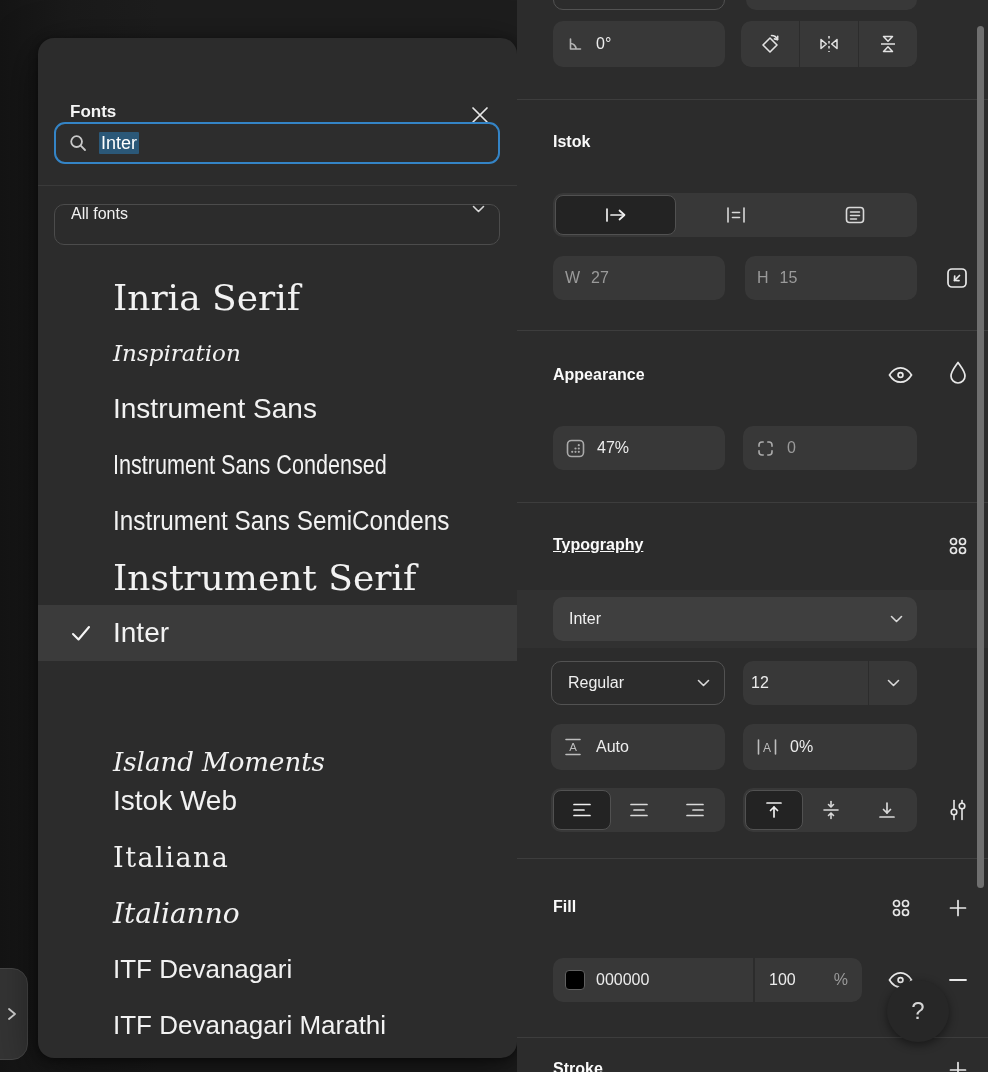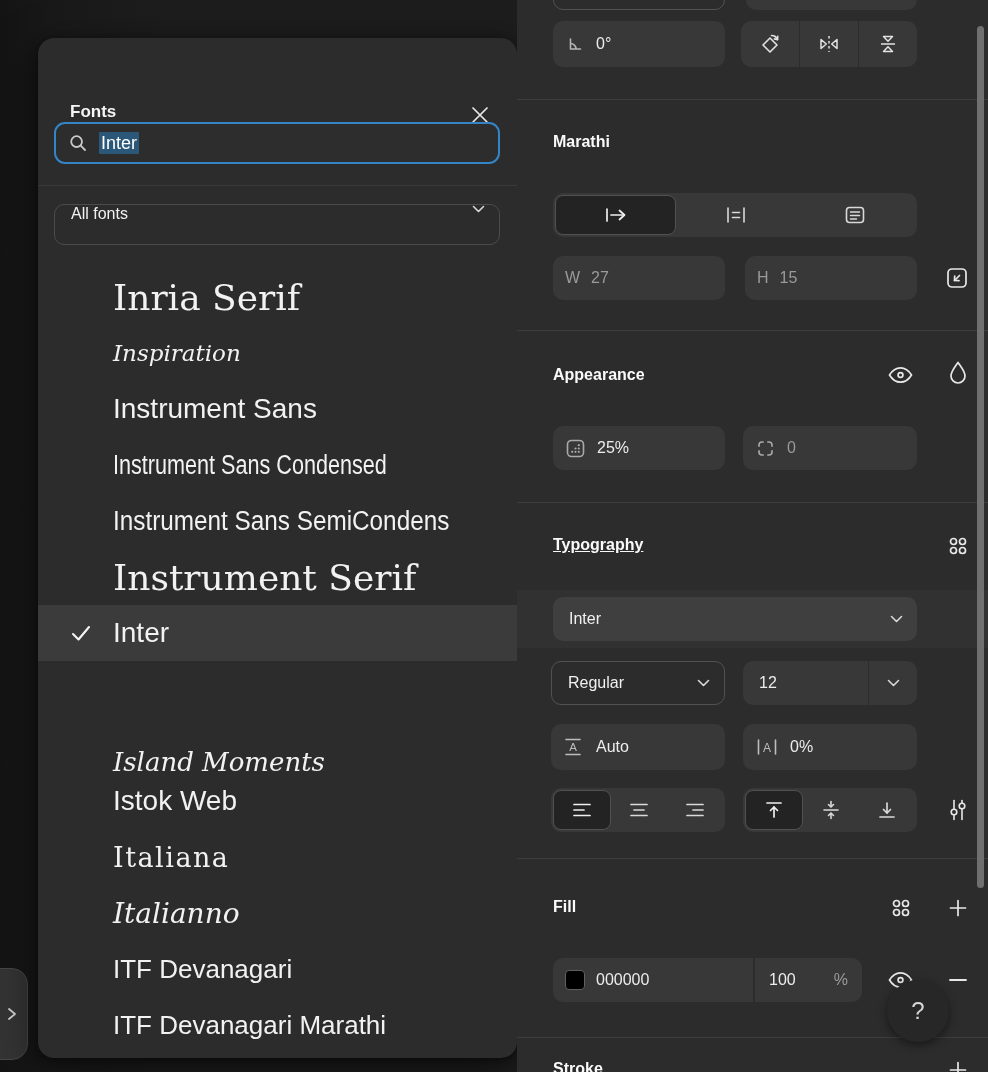--- a/index.html
+++ b/index.html
@@ -205,21 +205,21 @@
               <line x1="5" y1="12" x2="19" y2="12" stroke="#e2e2e2" stroke-width="1.5"></line>
               <polygon points="7.5,4.5 12,9.3 16.5,4.5" fill="none" stroke="#e2e2e2" stroke-width="1.5" stroke-linejoin="round"></polygon>
               <polygon points="7.5,19.5 12,14.7 16.5,19.5" fill="none" stroke="#e2e2e2" stroke-width="1.5" stroke-linejoin="round"></polygon>
             </svg>
         </span>
       </div>
     </div>
 
     <div class="sec-div" style="top:99px"></div>
 
-    <div class="heading" style="left:36px; top:133px;">Marathi</div>
+    <div class="heading" style="left:36px; top:133px;">Istok</div>
     <div class="seg" style="left:36px; top:193px; width:364px;">
       <div class="opt on">
         <span>
           <svg width="26" height="18" viewBox="0 0 26 18">
               <line x1="4" y1="3" x2="4" y2="15" stroke="#efefef" stroke-width="1.7" stroke-linecap="round"></line>
               <line x1="8" y1="9" x2="21" y2="9" stroke="#efefef" stroke-width="1.7" stroke-linecap="round"></line>
               <polyline points="16.5,4.5 21.5,9 16.5,13.5" fill="none" stroke="#efefef" stroke-width="1.7" stroke-linecap="round" stroke-linejoin="round"></polyline>
             </svg>
         </span>
       </div>
@@ -287,21 +287,21 @@
             <g fill="#aaaaaa">
               <circle cx="10.5" cy="10.5" r="1.1"></circle>
               <circle cx="13.8" cy="10.5" r="1.1"></circle>
               <circle cx="7.2" cy="13.8" r="1.1"></circle>
               <circle cx="10.5" cy="13.8" r="1.1"></circle>
               <circle cx="13.8" cy="13.8" r="1.1"></circle>
               <circle cx="13.8" cy="7.2" r="1.1"></circle>
             </g>
           </svg>
       </span>
-      <span class="val">25%</span>
+      <span class="val">47%</span>
     </div>
     <div class="field" style="left:226px; top:426px; width:174px;">
       <span>
         <svg width="21" height="21" viewBox="0 0 21 21">
             <g fill="none" stroke="#aaaaaa" stroke-width="1.6" stroke-linecap="round">
               <path d="M4 8.2 V7 Q4 4 7 4 H8.2"></path>
               <path d="M12.8 4 H14 Q17 4 17 7 V8.2"></path>
               <path d="M17 12.8 V14 Q17 17 14 17 H12.8"></path>
               <path d="M8.2 17 H7 Q4 17 4 14 V12.8"></path>
             </g>
@@ -336,21 +336,21 @@
     </div>
     <div class="dropdown" style="left:34px; top:661px; width:174px; border:1px solid #525252;">
       <span class="lbl">Regular</span>
       <span>
         <svg width="13" height="8" viewBox="0 0 13 8">
             <polyline points="1.5,1.5 6.5,6.5 11.5,1.5" fill="none" stroke="#d8d8d8" stroke-width="1.6" stroke-linecap="round" stroke-linejoin="round"></polyline>
           </svg>
       </span>
     </div>
     <div class="field" style="left:226px; top:661px; width:174px; padding:0;">
-      <span class="val" style="margin-left:16px; flex:1;">12</span>
+      <span class="val" style="margin-left:8px; flex:1;">12</span>
       <div style="width:1px; height:44px; background:#2c2c2c;"></div>
       <div class="iconbtn" style="position:relative; width:48px; height:44px;">
         <span>
           <svg width="13" height="8" viewBox="0 0 13 8">
               <polyline points="1.5,1.5 6.5,6.5 11.5,1.5" fill="none" stroke="#d8d8d8" stroke-width="1.6" stroke-linecap="round" stroke-linejoin="round"></polyline>
             </svg>
         </span>
       </div>
     </div>
     <div class="field" style="left:34px; top:724px; width:174px; height:46px;">

